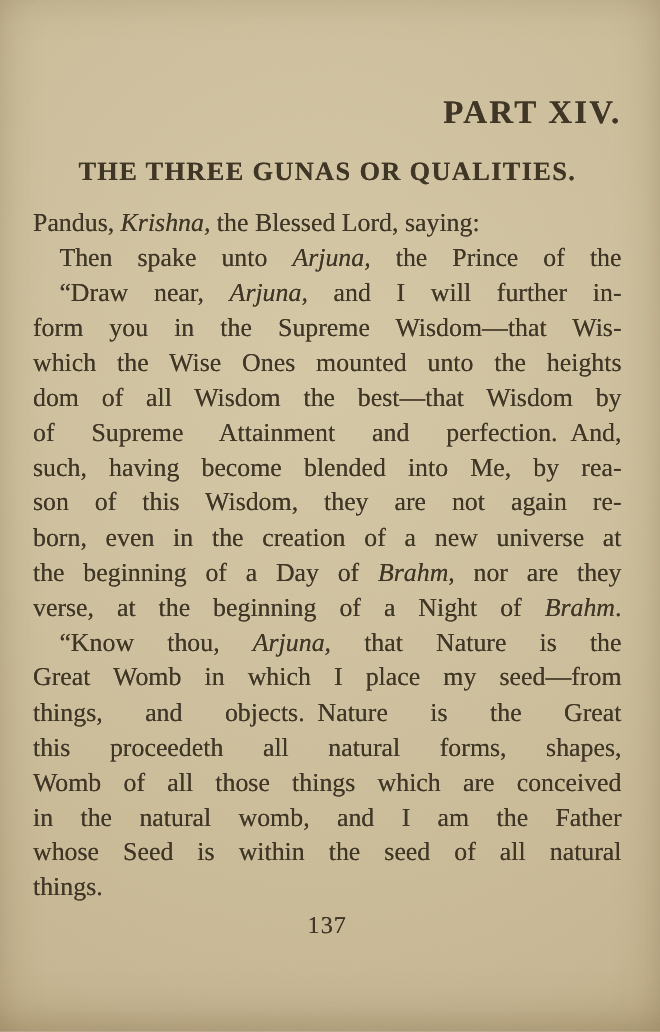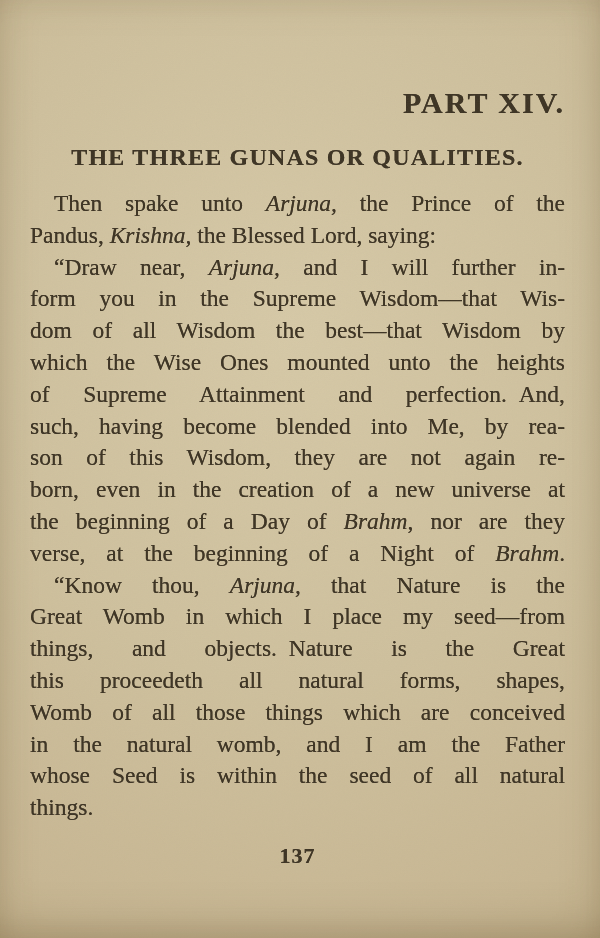--- a/index.html
+++ b/index.html
@@ -46,45 +46,45 @@
   .bodytext { margin-top: 21px; font-size: 23.5px; }
   .line {
     line-height: 31.8px;
     text-align: justify;
     text-align-last: justify;
   }
   .line.no-just { text-align: left; text-align-last: left; }
   .line.indent { text-indent: 24px; }
   .line i { font-style: italic; }
   .pagenum {
-    margin-top: 21px;
+    margin-top: 6px;
     text-align: center;
     font-size: 22px; line-height: 22px;
-    font-weight: bold;
+    font-weight: normal;
     letter-spacing: 1px;
   }
 </style>
 </head>
 <body>
 
 <div class="page">
   <div class="title">PART XIV.</div>
 
   <div class="subtitle">THE THREE GUNAS OR QUALITIES.</div>
 
   <div class="bodytext">
       <div>
+        <div class="line no-just">Pandus, <i>Krishna,</i> the Blessed Lord, saying:</div>
         <div class="line indent">Then spake unto <i>Arjuna,</i> the Prince of the</div>
-        <div class="line no-just">Pandus, <i>Krishna,</i> the Blessed Lord, saying:</div>
       </div>
       <div>
         <div class="line indent">“Draw near, <i>Arjuna,</i> and I will further in-</div>
         <div class="line">form you in the Supreme Wisdom—that Wis-</div>
+        <div class="line">which the Wise Ones mounted unto the heights</div>
         <div class="line">dom of all Wisdom the best—that Wisdom by</div>
-        <div class="line">which the Wise Ones mounted unto the heights</div>
         <div class="line">of Supreme Attainment and perfection. And,</div>
         <div class="line">such, having become blended into Me, by rea-</div>
         <div class="line">son of this Wisdom, they are not again re-</div>
         <div class="line">born, even in the creation of a new universe at</div>
         <div class="line">the beginning of a Day of <i>Brahm</i>, nor are they</div>
         <div class="line">verse, at the beginning of a Night of <i>Brahm</i>.</div>
       </div>
       <div>
         <div class="line indent">“Know thou, <i>Arjuna,</i> that Nature is the</div>
         <div class="line">Great Womb in which I place my seed—from</div>

